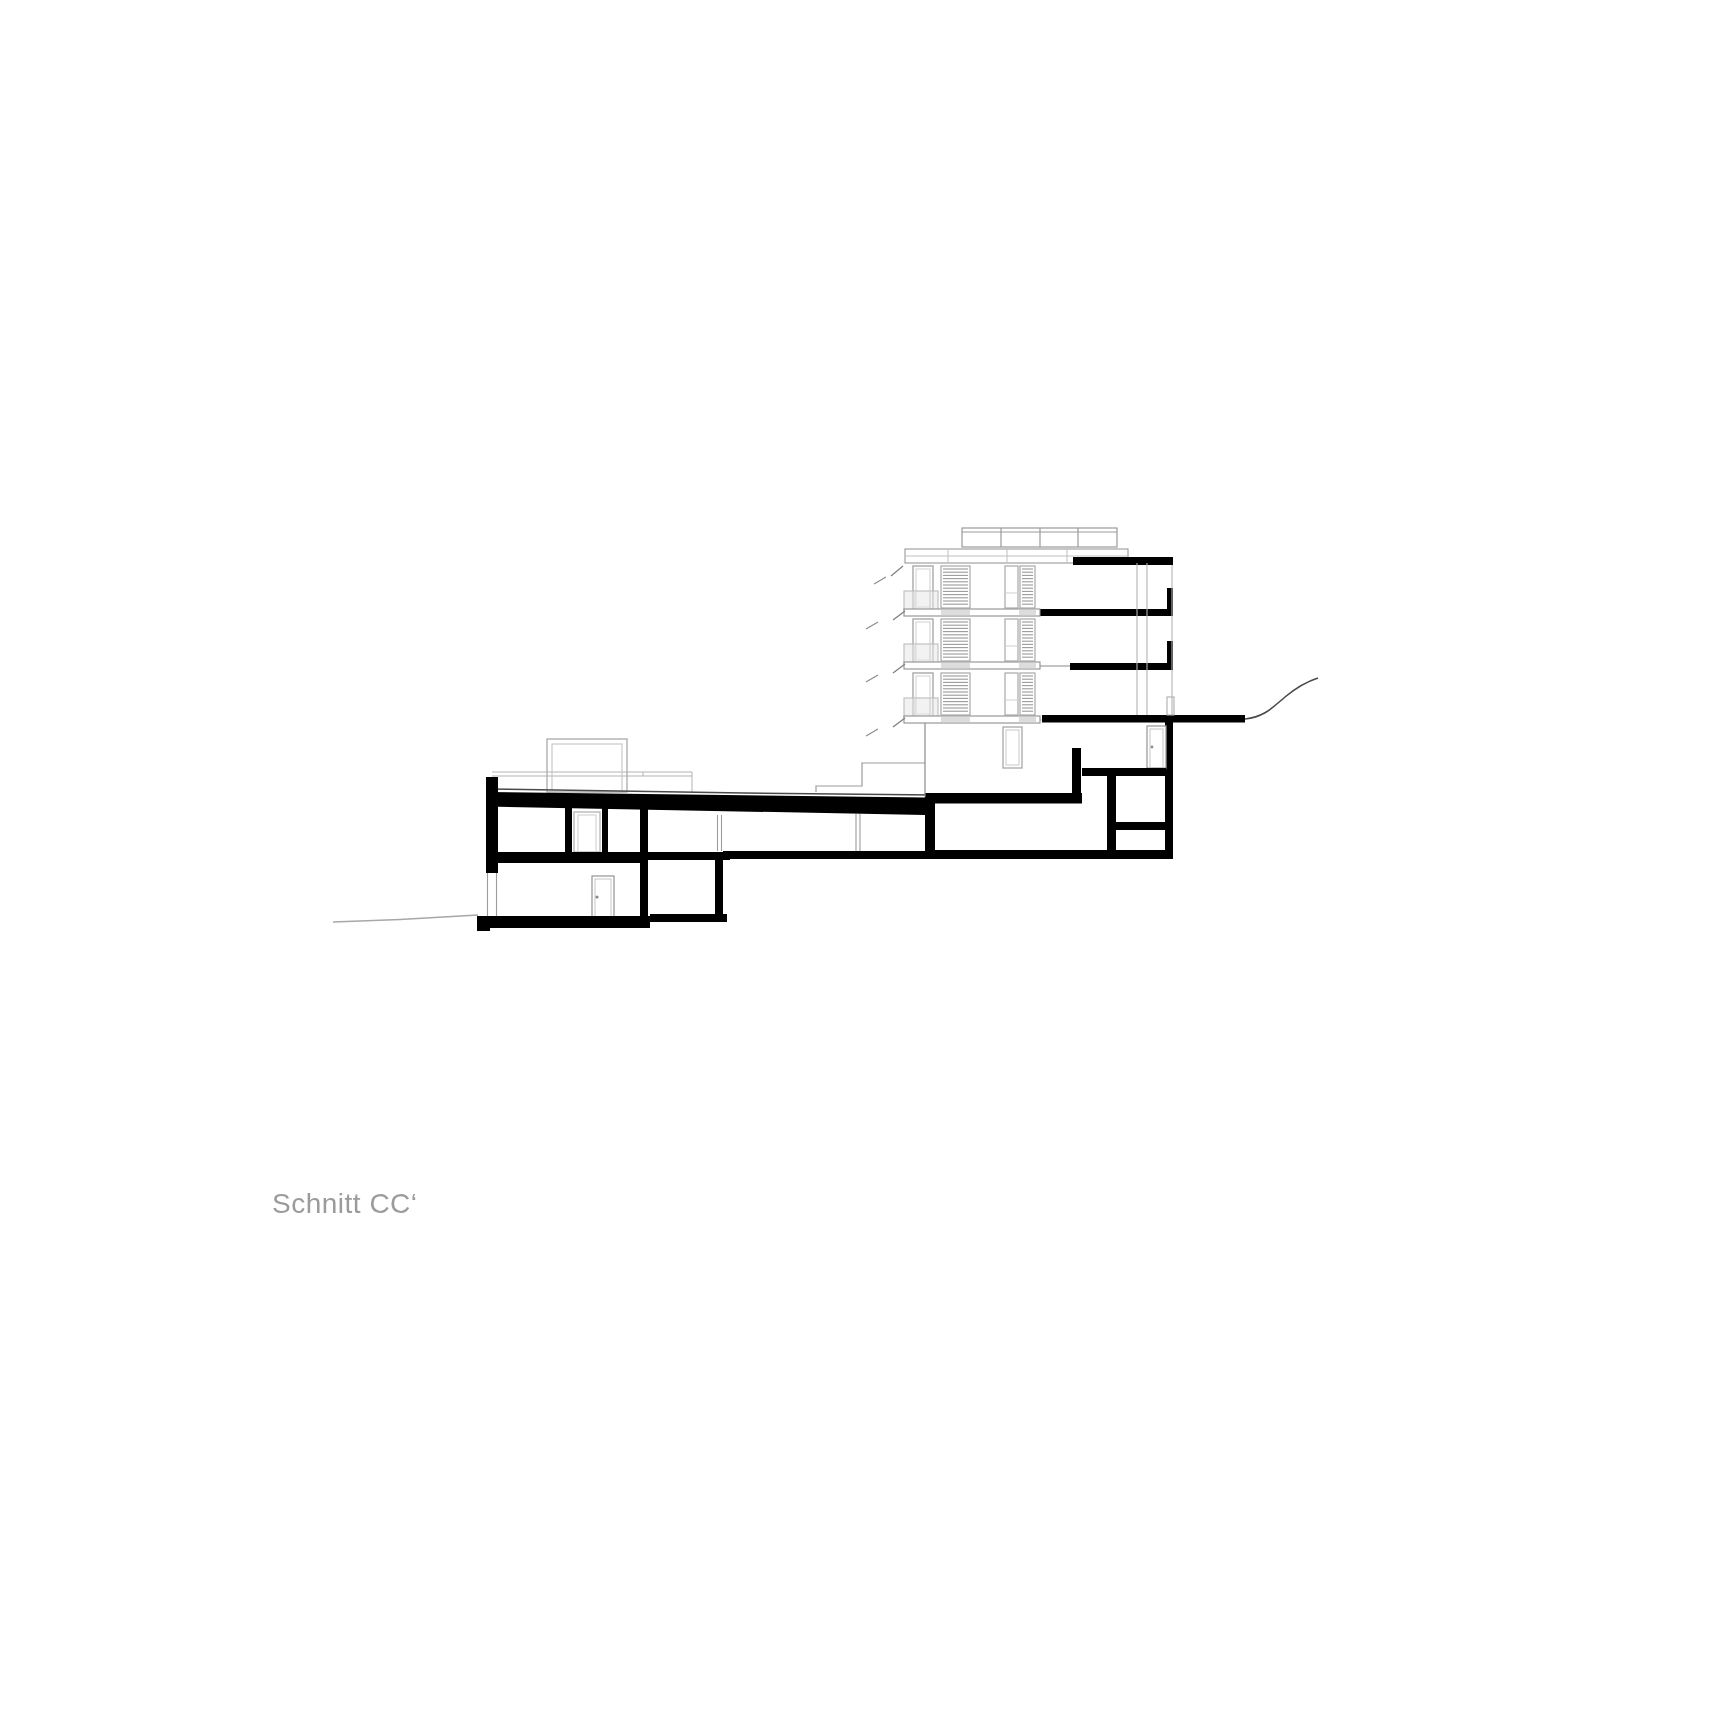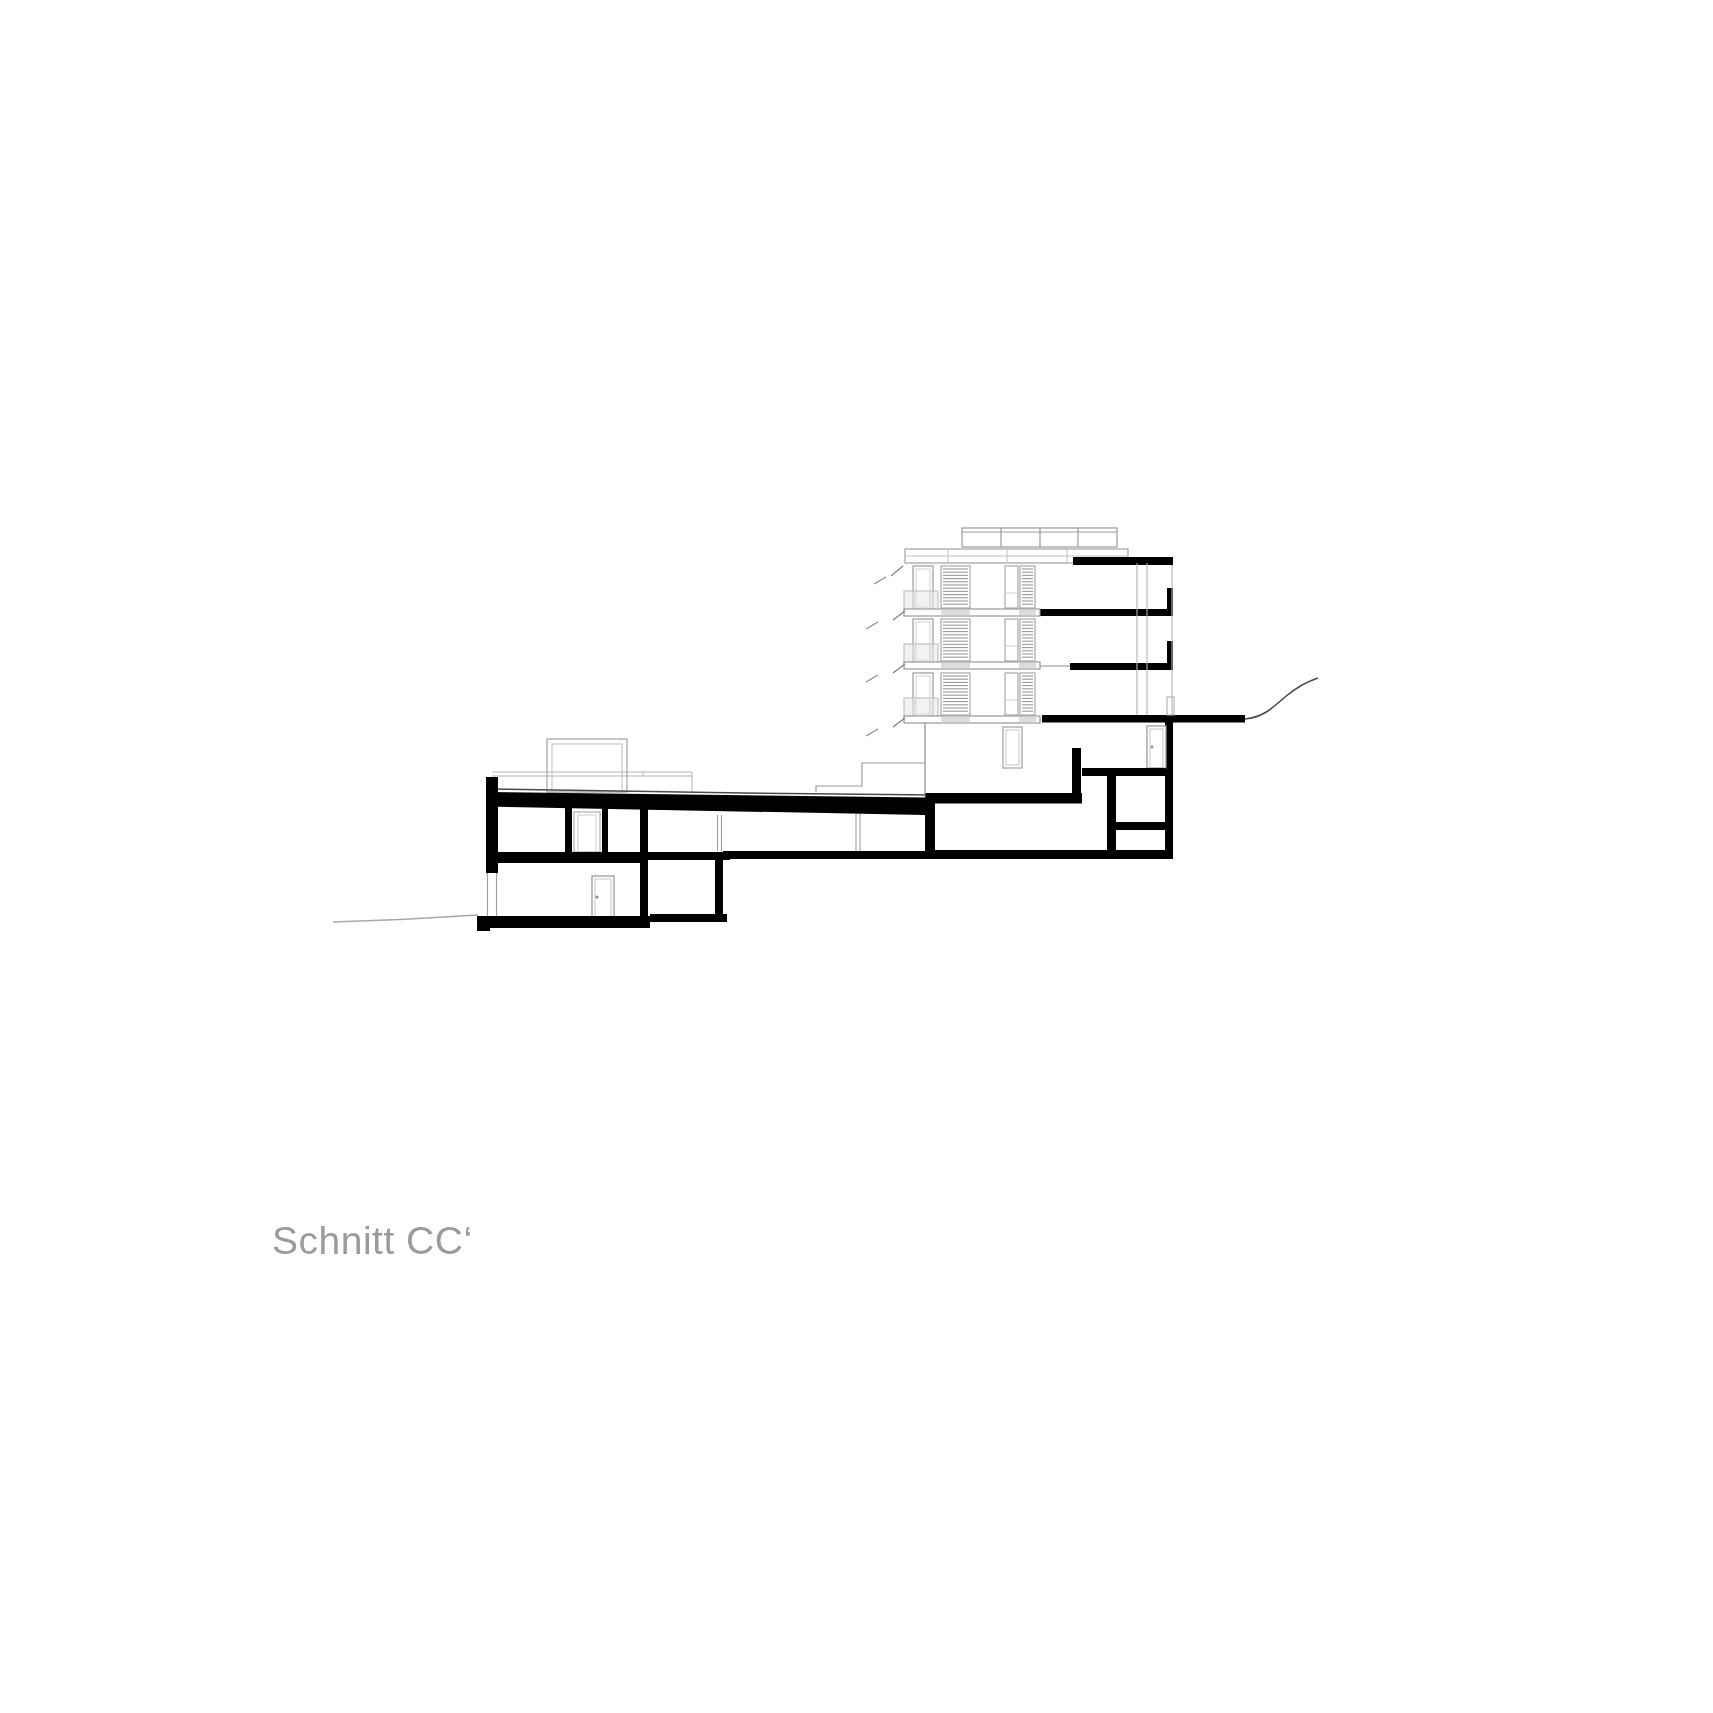--- a/index.html
+++ b/index.html
@@ -1,19 +1,19 @@
 <!DOCTYPE html>
 <html><head>
 <meta charset="utf-8">
 <style>
   html,body{margin:0;padding:0;background:#ffffff;}
   .canvas{position:relative;width:1713px;height:1713px;background:#fff;overflow:hidden;
           font-family:"Liberation Sans", sans-serif;}
   .canvas svg{position:absolute;left:0;top:0;width:1713px;height:1713px;}
-  .label{position:absolute;left:272px;top:1221px;font-size:39px;line-height:1;
+  .label{position:absolute;left:272px;top:1190px;font-size:28px;line-height:1;
          letter-spacing:0.5px;font-weight:400;}
 </style>
 </head>
 <body style="background: rgb(255, 255, 255);">
 
 <div class="canvas">
 
 <svg viewBox="0 0 1713 1713" xmlns="http://www.w3.org/2000/svg">
 
   <defs>

